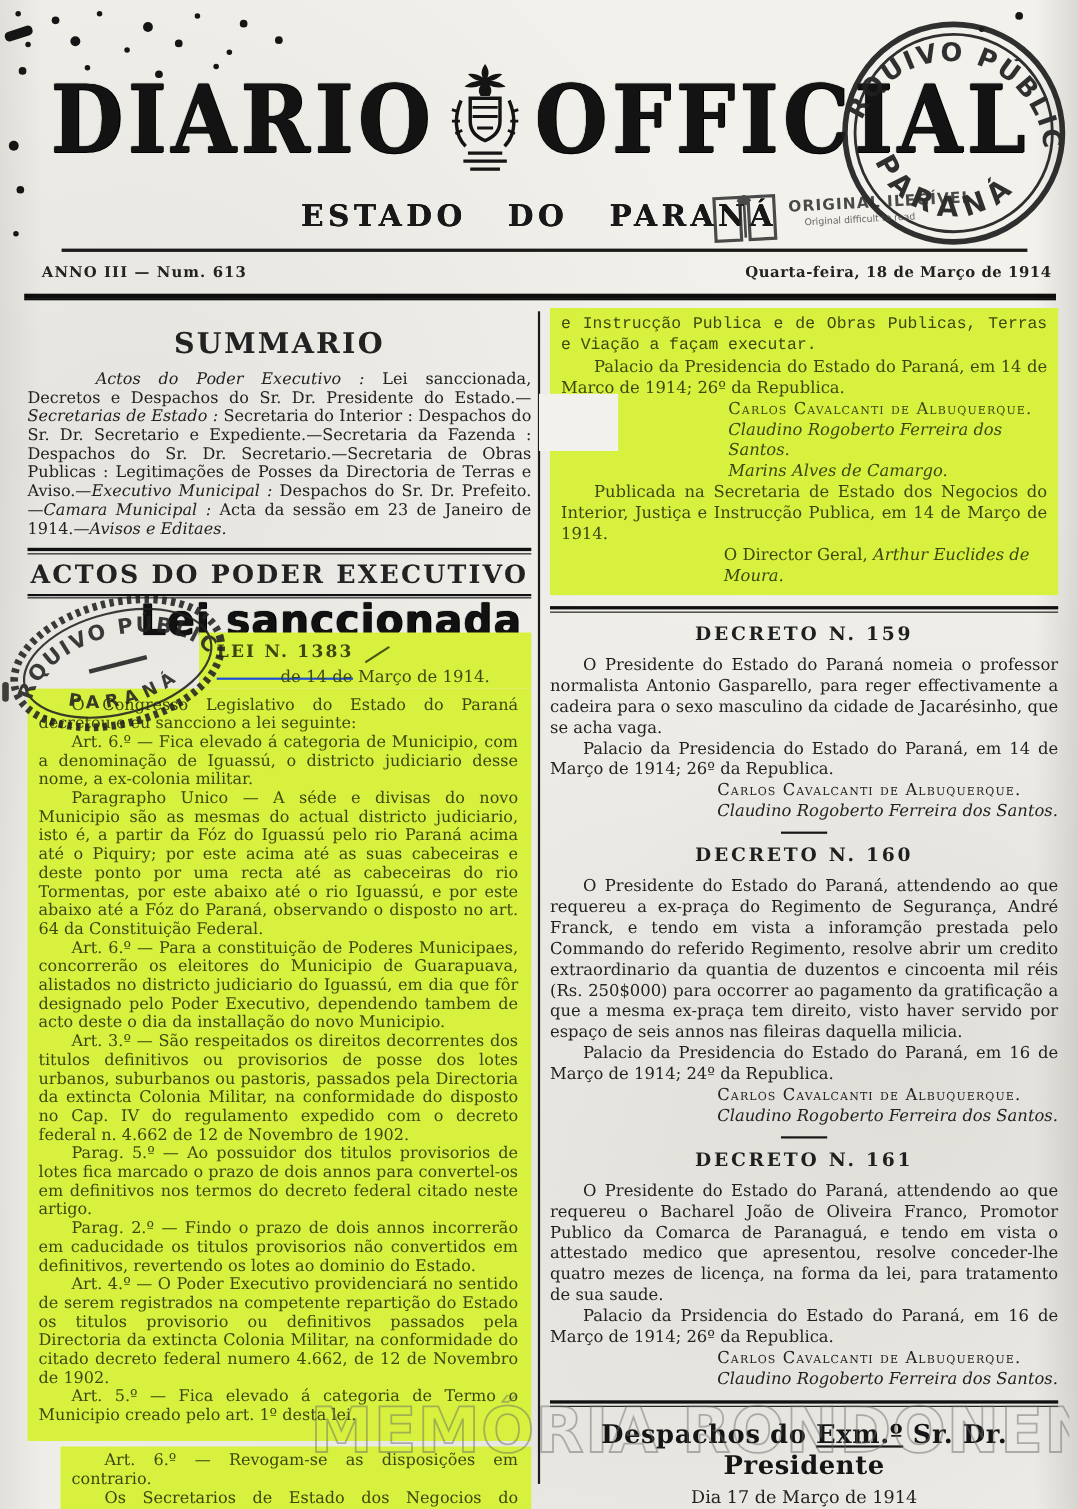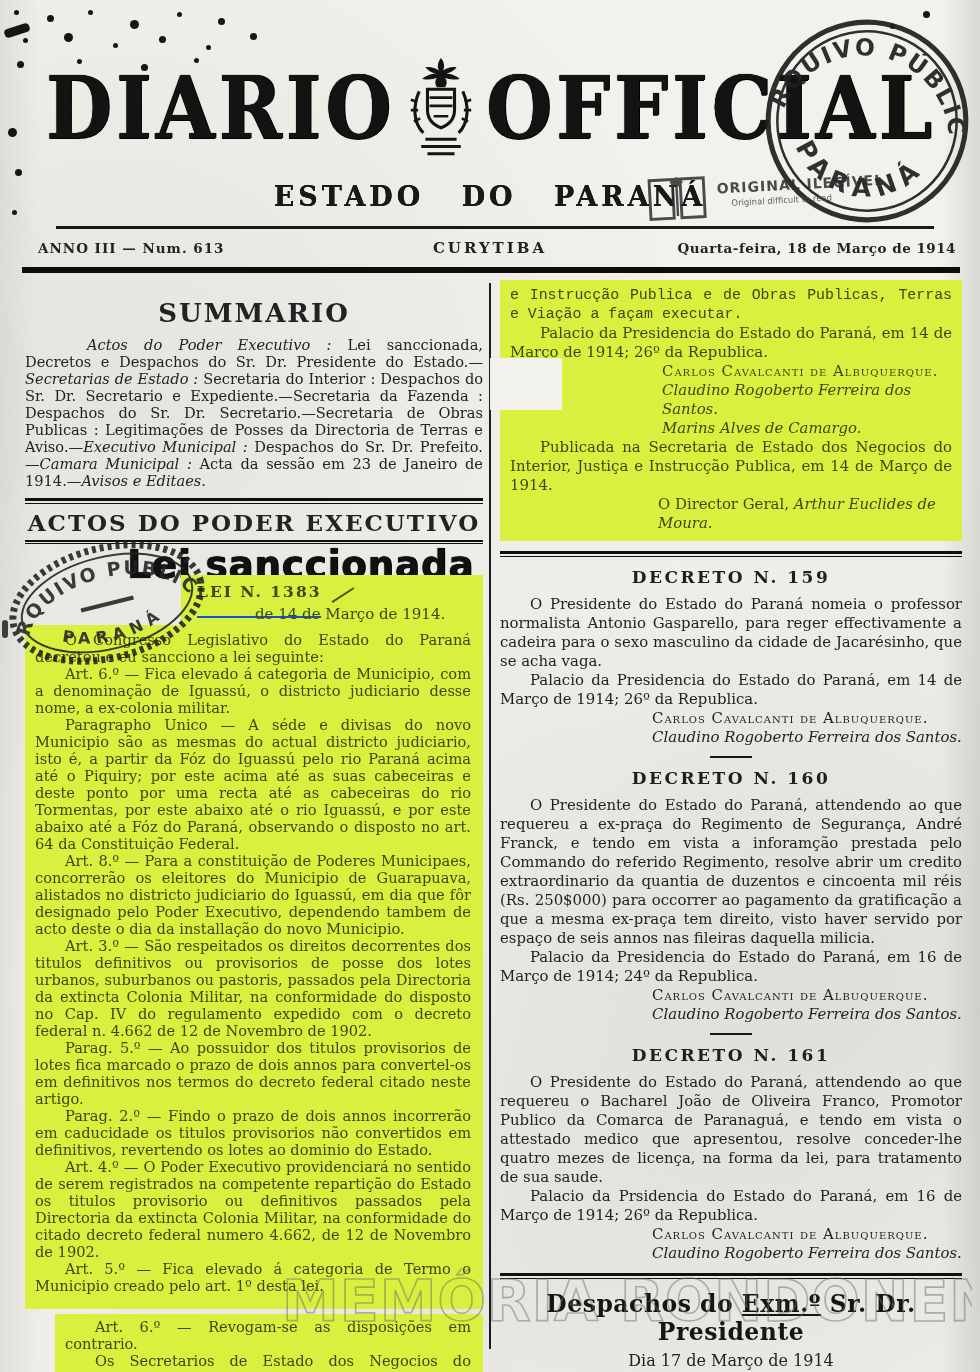--- a/index.html
+++ b/index.html
@@ -145,21 +145,20 @@
       <div class="orig-text1">ORIGINAL ILEGÍVEL</div>
       <div class="orig-text2">Original difficult to read</div>
     </div>
   </div>
 
   <div class="subtitle">ESTADO DO PARANÁ</div>
   <div class="rule-sub"></div>
 
   <div class="issue-line">
     <span class="issue">ANNO III — Num. 613</span>
-    <span class="city">CURYTIBA</span>
     <span class="pubdate">Quarta-feira, 18 de Março de 1914</span>
   </div>
   <div class="rule-main"></div>
 
   <div class="vrule"></div>
 
   <section class="col-left">
     <h2 class="summario-h">SUMMARIO</h2>
     <p class="summary"><span class="it">Actos do Poder Executivo : </span><span>Lei sanccionada, Decretos e Despachos do Sr. Dr. Presidente do Estado.—</span><span class="it">Secretarias de Estado :</span><span> Secretaria do Interior : Despachos do Sr. Dr. Secretario e Expediente.—Secretaria da Fazenda : Despachos do Sr. Dr. Secretario.—Secretaria de Obras Publicas : Legitimações de Posses da Directoria de Terras e Aviso.—</span><span class="it">Executivo Municipal :</span><span> Despachos do Sr. Dr. Prefeito.—</span><span class="it">Camara Municipal :</span><span> Acta da sessão em 23 de Janeiro de 1914.—</span><span class="it">Avisos e Editaes.</span></p>
     <div class="rule-double"></div>
@@ -169,21 +168,21 @@
 
     <div class="hl hl-top">
       <span class="lei-num">LEI N. 1383</span><span class="pen-mark"></span>
       <div class="lei-date">de 14 de Março de 1914.</div>
     </div>
 
     <div class="hl hl-main">
       <p>O Congresso Legislativo do Estado do Paraná decretou e eu sancciono a lei seguinte:</p>
       <p>Art. 6.º — Fica elevado á categoria de Municipio, com a denominação de Iguassú, o districto judiciario desse nome, a ex-colonia militar.</p>
       <p>Paragrapho Unico — A séde e divisas do novo Municipio são as mesmas do actual districto judiciario, isto é, a partir da Fóz do Iguassú pelo rio Paraná acima até o Piquiry; por este acima até as suas cabeceiras e deste ponto por uma recta até as cabeceiras do rio Tormentas, por este abaixo até o rio Iguassú, e por este abaixo até a Fóz do Paraná, observando o disposto no art. 64 da Constituição Federal.</p>
-      <p>Art. 8.º — Para a constituição de Poderes Municipaes, concorrerão os eleitores do Municipio de Guarapuava, alistados no districto judiciario do Iguassú, em dia que fôr designado pelo Poder Executivo, dependendo tambem de acto deste o dia da installação do novo Municipio.</p>
+      <p>Art. 6.º — Para a constituição de Poderes Municipaes, concorrerão os eleitores do Municipio de Guarapuava, alistados no districto judiciario do Iguassú, em dia que fôr designado pelo Poder Executivo, dependendo tambem de acto deste o dia da installação do novo Municipio.</p>
       <p>Art. 3.º — São respeitados os direitos decorrentes dos titulos definitivos ou provisorios de posse dos lotes urbanos, suburbanos ou pastoris, passados pela Directoria da extincta Colonia Militar, na conformidade do disposto no Cap. IV do regulamento expedido com o decreto federal n. 4.662 de 12 de Novembro de 1902.</p>
       <p>Parag. 5.º — Ao possuidor dos titulos provisorios de lotes fica marcado o prazo de dois annos para convertel-os em definitivos nos termos do decreto federal citado neste artigo.</p>
       <p>Parag. 2.º — Findo o prazo de dois annos incorrerão em caducidade os titulos provisorios não convertidos em definitivos, revertendo os lotes ao dominio do Estado.</p>
       <p>Art. 4.º — O Poder Executivo providenciará no sentido de serem registrados na competente repartição do Estado os titulos provisorio ou definitivos passados pela Directoria da extincta Colonia Militar, na conformidade do citado decreto federal numero 4.662, de 12 de Novembro de 1902.</p>
       <p>Art. 5.º — Fica elevado á categoria de Termo o Municipio creado pelo art. 1º desta lei.</p>
     </div>
     <div class="hl hl-bottom">
       <p>Art. 6.º — Revogam-se as disposições em contrario.</p>
       <p>Os Secretarios de Estado dos Negocios do Interior, Justiça</p>
     </div>

